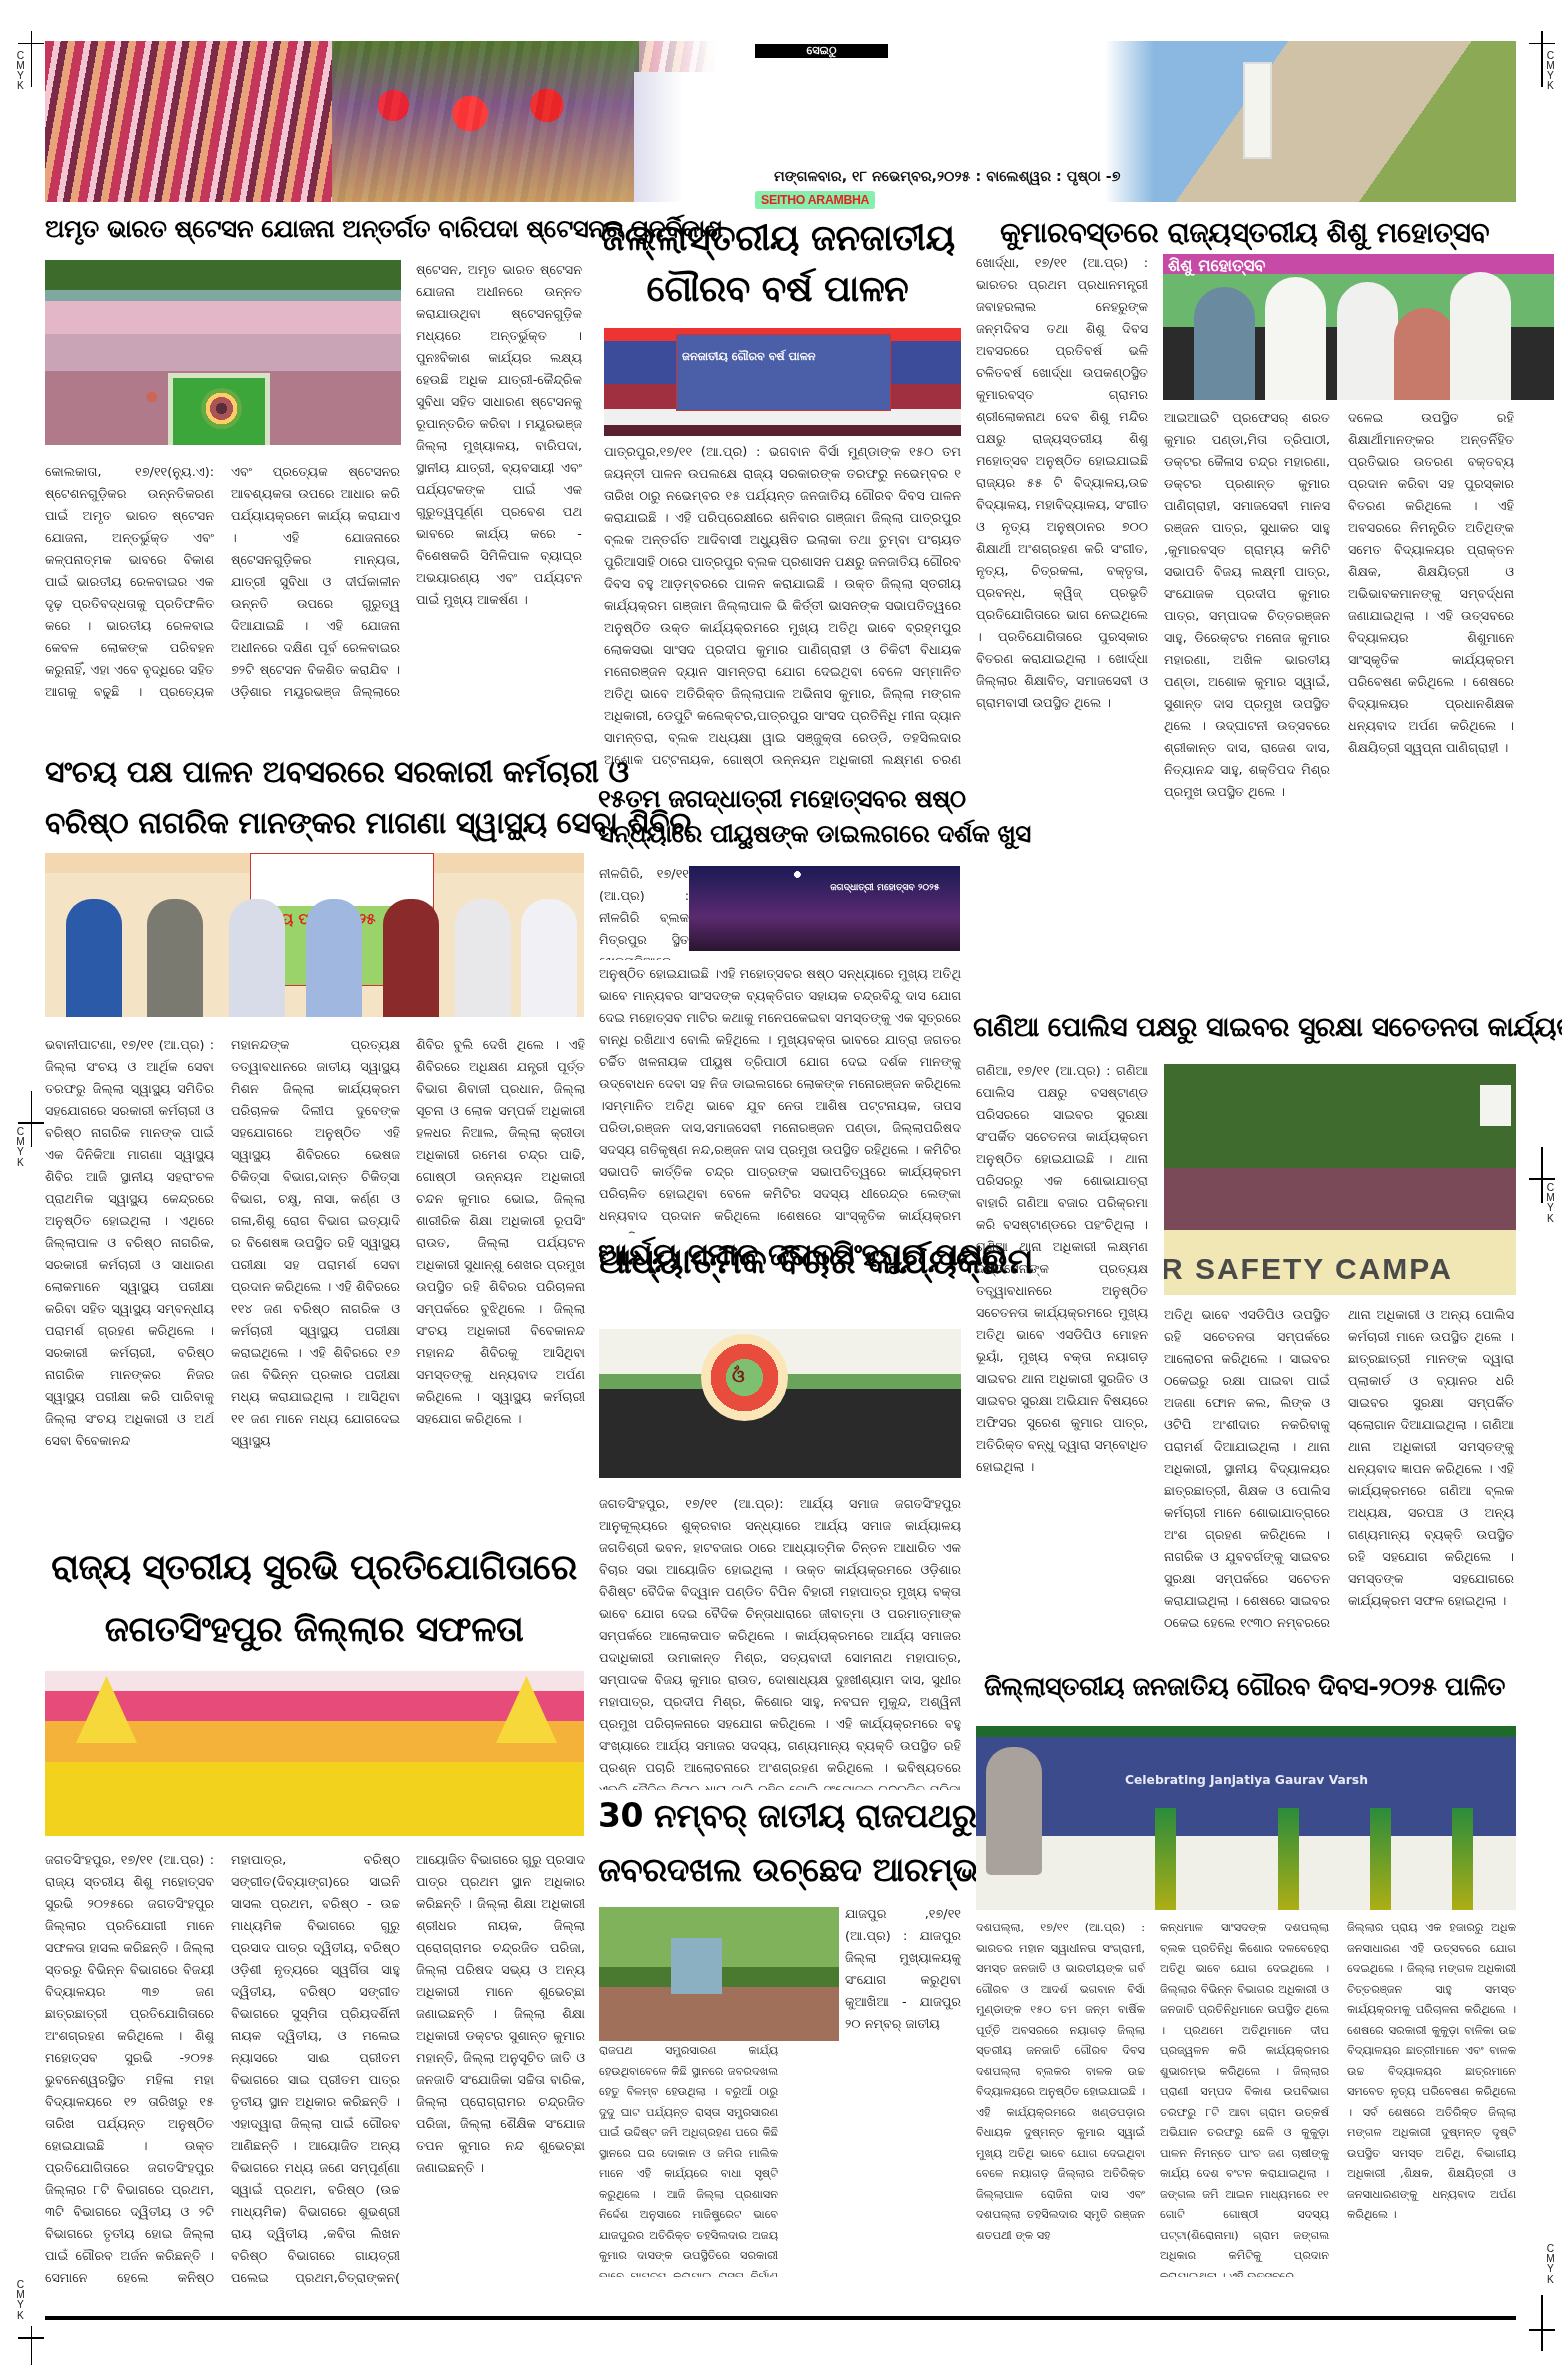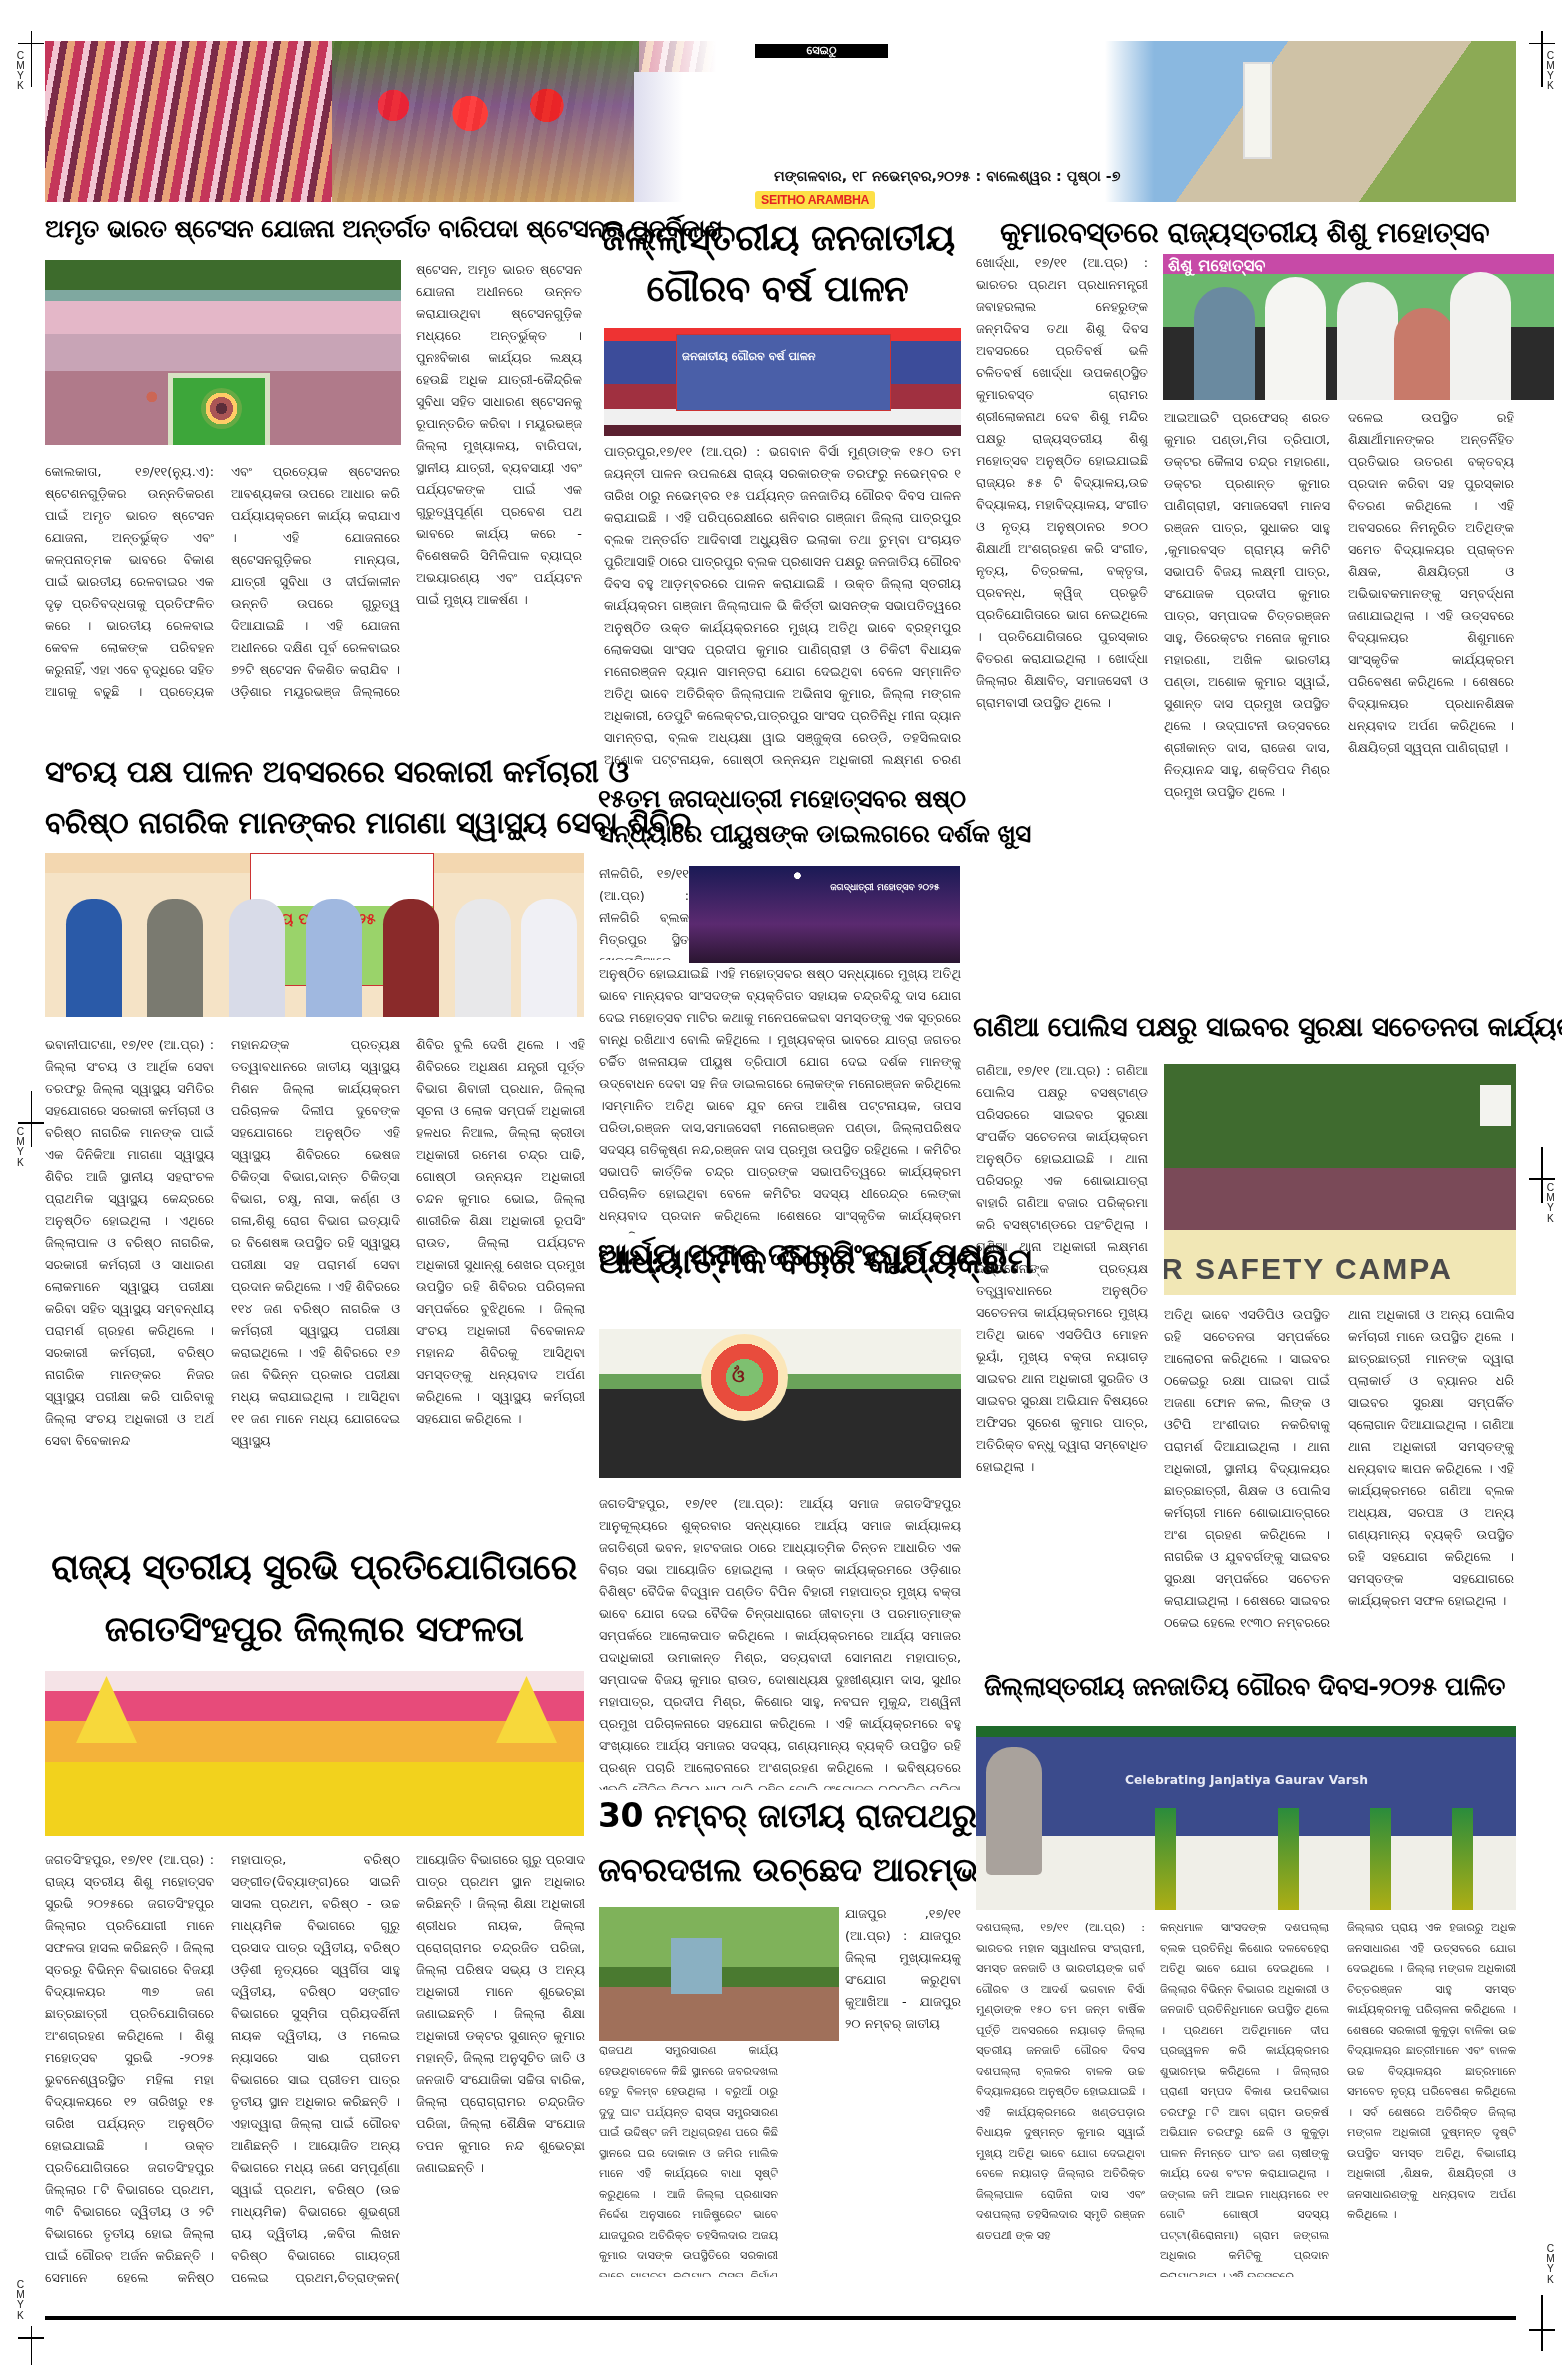--- a/index.html
+++ b/index.html
@@ -27,21 +27,21 @@
     background: linear-gradient(90deg, #dde 0%, #fff 60%, #fff 100%); }
   .banner-right { position: absolute; left: 1060px; top: 0; width: 411px; height: 161px;
     background:
       linear-gradient(90deg, #fff 0%, rgba(255,255,255,0) 12%),
       linear-gradient(125deg, #8ab8e0 0 35%, #cfc2a6 35% 70%, #8caa55 70% 100%); }
   .banner-right .tower { position: absolute; left: 138px; top: 20.5px; width: 29px; height: 97px; background: #f4f4ee; border: 2px solid #ddd; }
 
   .logo { position: absolute; left: 755px; top: 44px; width: 133px; }
   .logo-top { background: #000; color: #fff; font-size: 11.3px; font-weight: bold; text-align: center; height: 14.3px; line-height: 14.3px; }
   .logo-main { font-size: 102px; font-weight: 900; line-height: 110px; letter-spacing: -3.1px; color: #000; margin-left: -2px; font-family: "DejaVu Sans", sans-serif; }
-  .logo-tag { position: absolute; left: 0; top: 147px; background: #fde047; color: #e32222; font-family: "Liberation Sans", sans-serif; font-weight: bold; font-size: 12.3px; padding: 2px 6.1px; border-radius: 3.1px; letter-spacing: -0.3px; }
+  .logo-tag { position: absolute; left: 0; top: 147px; background: #86efac; color: #e32222; font-family: "Liberation Sans", sans-serif; font-weight: bold; font-size: 12.3px; padding: 2px 6.1px; border-radius: 3.1px; letter-spacing: -0.3px; }
   .dateline { position: absolute; left: 774px; top: 168px; font-size: 14.3px; font-weight: bold; white-space: nowrap; color: #111; }
 
   
   .hl { position: absolute; font-weight: 900; color: #000; white-space: nowrap; letter-spacing: -0.5px; line-height: 1.25; text-align: center; }
   .hl-left { font-size: 28px; }
   .hl-big { font-size: 33px; }
 
   
   .col { position: absolute; font-size: 12.8px; line-height: 22px; text-align: justify; color: #1a1a1a; overflow: hidden; word-break: break-word; }
 
@@ -166,21 +166,21 @@
 <div class="photo p-tribal" style="left:604px; top:328px; width:357px; height:108px;">
   <div class="banner-t">
       <span style="position:absolute; left:5.1px; top:15.4px; color:#fff; font-weight:bold; font-size:11.3px;">ଜନଜାତୀୟ ଗୌରବ ବର୍ଷ ପାଳନ</span>
     </div>
 </div>
 <div class="col" style="left:604px; top:441px; width:357px; height:333px; font-size:13px;">ପାତ୍ରପୁର,୧୭/୧୧ (ଆ.ପ୍ର) : ଭଗବାନ ବିର୍ସା ମୁଣ୍ଡାଙ୍କ ୧୫୦ ତମ ଜୟନ୍ତୀ ପାଳନ ଉପଲକ୍ଷେ ରାଜ୍ୟ ସରକାରଙ୍କ ତରଫରୁ ନଭେମ୍ବର ୧ ତାରିଖ ଠାରୁ ନଭେମ୍ବର ୧୫ ପର୍ଯ୍ୟନ୍ତ ଜନଜାତିୟ ଗୌରବ ଦିବସ ପାଳନ କରାଯାଇଛି । ଏହି ପରିପ୍ରେକ୍ଷୀରେ ଶନିବାର ଗଞ୍ଜାମ ଜିଲ୍ଲା ପାତ୍ରପୁର ବ୍ଲକ ଅନ୍ତର୍ଗତ ଆଦିବାସୀ ଅଧ୍ୟୁଷିତ ଇଲାକା ତଥା ତୁମ୍ବା ପଂଚାୟତ ପୁରିଆସାହି ଠାରେ ପାତ୍ରପୁର ବ୍ଲକ ପ୍ରଶାସନ ପକ୍ଷରୁ ଜନଜାତିୟ ଗୌରବ ଦିବସ ବହୁ ଆଡ଼ମ୍ବରରେ ପାଳନ କରାଯାଇଛି । ଉକ୍ତ ଜିଲ୍ଲା ସ୍ତରୀୟ କାର୍ଯ୍ୟକ୍ରମ ଗଞ୍ଜାମ ଜିଲ୍ଲାପାଳ ଭି କିର୍ତ୍ତୀ ଭାସନଙ୍କ ସଭାପତିତ୍ୱରେ ଅନୁଷ୍ଠିତ ଉକ୍ତ କାର୍ଯ୍ୟକ୍ରମରେ ମୁଖ୍ୟ ଅତିଥି ଭାବେ ବ୍ରହ୍ମପୁର ଲୋକସଭା ସାଂସଦ ପ୍ରଦୀପ କୁମାର ପାଣିଗ୍ରାହୀ ଓ ଚିକିଟୀ ବିଧାୟକ ମନୋରଞ୍ଜନ ଦ୍ୟାନ ସାମନ୍ତରା ଯୋଗ ଦେଇଥିବା ବେଳେ ସମ୍ମାନିତ ଅତିଥି ଭାବେ ଅତିରିକ୍ତ ଜିଲ୍ଲାପାଳ ଅଭିନାସ କୁମାର, ଜିଲ୍ଲା ମଙ୍ଗଳ ଅଧିକାରୀ, ଡେପୁଟି କଲେକ୍ଟର,ପାତ୍ରପୁର ସାଂସଦ ପ୍ରତିନିଧି ମୀନା ଦ୍ୟାନ ସାମନ୍ତରା, ବ୍ଲକ ଅଧ୍ୟକ୍ଷା ୱାଇ ସଞ୍ଜୁକ୍ତା ରେଡ୍ଡି, ତହସିଲଦାର ଅଶୋକ ପଟ୍ଟନାୟକ, ଗୋଷ୍ଠୀ ଉନ୍ନୟନ ଅଧିକାରୀ ଲକ୍ଷ୍ମଣ ଚରଣ ସୋରେନ, ଜିଲ୍ଲା ପରିଷଦ ସଭ୍ୟା ଯୋଶଦା ଶବର,ତୁମ୍ବା ସମିତି ସଭ୍ୟ ନାରାୟଣ ନାୟକ ମଂଚାସୀନ ଥିଲେ ।</div>
 
 <div class="hl" style="left:598px; top:784px; width:364px; font-size:24.6px;">୧୫ତମ ଜଗଦ୍ଧାତ୍ରୀ ମହୋତ୍ସବର ଷଷ୍ଠ</div>
 <div class="hl" style="left:598px; top:819px; width:364px; font-size:24.6px;">ସନ୍ଧ୍ୟାରେ ପୀୟୁଷଙ୍କ ଡାଇଲଗରେ ଦର୍ଶକ ଖୁସ</div>
 <div class="col" style="left:599px; top:863px; width:90px; height:97px;">ନୀଳଗିରି, ୧୭/୧୧ (ଆ.ପ୍ର) : ନୀଳଗିରି ବ୍ଲକ ମିତ୍ରପୁର ସ୍ଥିତ ଖେଳପଡିଆରେ ୧୫ତମ ଜଗଦ୍ଧାତ୍ରୀ ମହୋତ୍ସବ</div>
-<div class="photo p-jagad" style="left:689px; top:866px; width:271px; height:97px;text-align:center;">
+<div class="photo p-jagad" style="left:689px; top:866px; width:271px; height:85px;text-align:center;">
   <span class="stage-txt">ଜଗଦ୍ଧାତ୍ରୀ ମହୋତ୍ସବ ୨୦୨୫</span>
 </div>
 <div class="col" style="left:599px; top:963px; width:362px; height:271px;">ଅନୁଷ୍ଠିତ ହୋଇଯାଇଛି ।ଏହି ମହୋତ୍ସବର ଷଷ୍ଠ ସନ୍ଧ୍ୟାରେ ମୁଖ୍ୟ ଅତିଥି ଭାବେ ମାନ୍ୟବର ସାଂସଦଙ୍କ ବ୍ୟକ୍ତିଗତ ସହାୟକ ଚନ୍ଦ୍ରବିନ୍ଦୁ ଦାସ ଯୋଗ ଦେଇ ମହୋତ୍ସବ ମାଟିର କଥାକୁ ମନେପକେଇବା ସମସ୍ତଙ୍କୁ ଏକ ସୂତ୍ରରେ ବାନ୍ଧି ରଖିଥାଏ ବୋଲି କହିଥିଲେ । ମୁଖ୍ୟବକ୍ତା ଭାବରେ ଯାତ୍ରା ଜଗତର ଚର୍ଚ୍ଚିତ ଖଳନାୟକ ପୀୟୁଷ ତ୍ରିପାଠୀ ଯୋଗ ଦେଇ ଦର୍ଶକ ମାନଙ୍କୁ ଉଦ୍‌ବୋଧନ ଦେବା ସହ ନିଜ ଡାଇଲଗରେ ଲୋକଙ୍କ ମନୋରଞ୍ଜନ କରିଥିଲେ ।ସମ୍ମାନିତ ଅତିଥି ଭାବେ ଯୁବ ନେତା ଆଶିଷ ପଟ୍ଟନାୟକ, ତାପସ ପରିଡା,ରଞ୍ଜନ ଦାସ,ସମାଜସେବୀ ମନୋରଞ୍ଜନ ପଣ୍ଡା, ଜିଲ୍ଲାପରିଷଦ ସଦସ୍ୟ ଗତିକୃଷ୍ଣ ନନ୍ଦ,ରଞ୍ଜନ ଦାସ ପ୍ରମୁଖ ଉପସ୍ଥିତ ରହିଥିଲେ । କମିଟିର ସଭାପତି କାର୍ତ୍ତିକ ଚନ୍ଦ୍ର ପାତ୍ରଙ୍କ ସଭାପତିତ୍ୱରେ କାର୍ଯ୍ୟକ୍ରମ ପରିଚାଳିତ ହୋଇଥିବା ବେଳେ କମିଟିର ସଦସ୍ୟ ଧୀରେନ୍ଦ୍ର ଲେଙ୍କା ଧନ୍ୟବାଦ ପ୍ରଦାନ କରିଥିଲେ ।ଶେଷରେ ସାଂସ୍କୃତିକ କାର୍ଯ୍ୟକ୍ରମ ଅନୁଷ୍ଠିତ ହୋଇଥିଲା ।</div>
 
 <div class="hl hl-big" style="left:598px; top:1235px; width:364px; font-size:31px;">ଆର୍ଯ୍ୟ ସମାଜ ଜଗତସିଂହପୁର ପକ୍ଷରୁ</div>
 <div class="hl hl-big" style="left:598px; top:1240px; width:364px; font-size:35px;">ଆଧ୍ୟାତ୍ମିକ ବିଚାର କାର୍ଯ୍ୟକ୍ରମ</div>
 <div class="photo p-arya" style="left:599px; top:1329px; width:362px; height:149px;">
   <div class="mandala">
       <span style="position:absolute; left:31px; top:31px; font-size:18.4px; font-weight:bold; color:#7a1a1a;">ଓଁ</span>
     </div>

